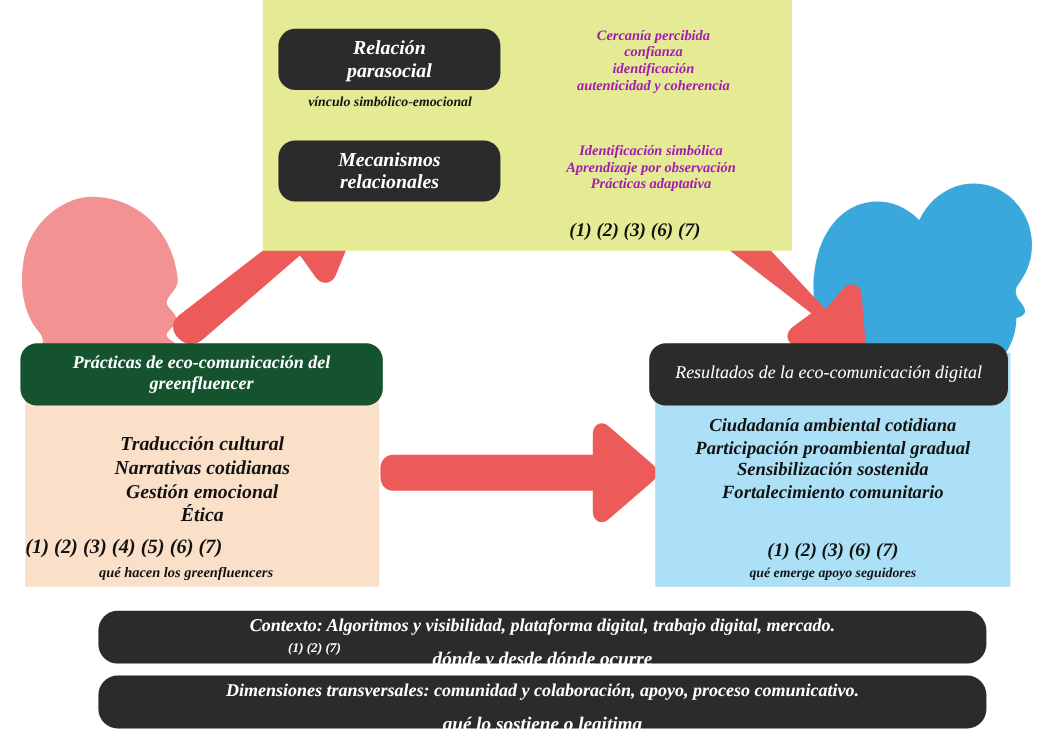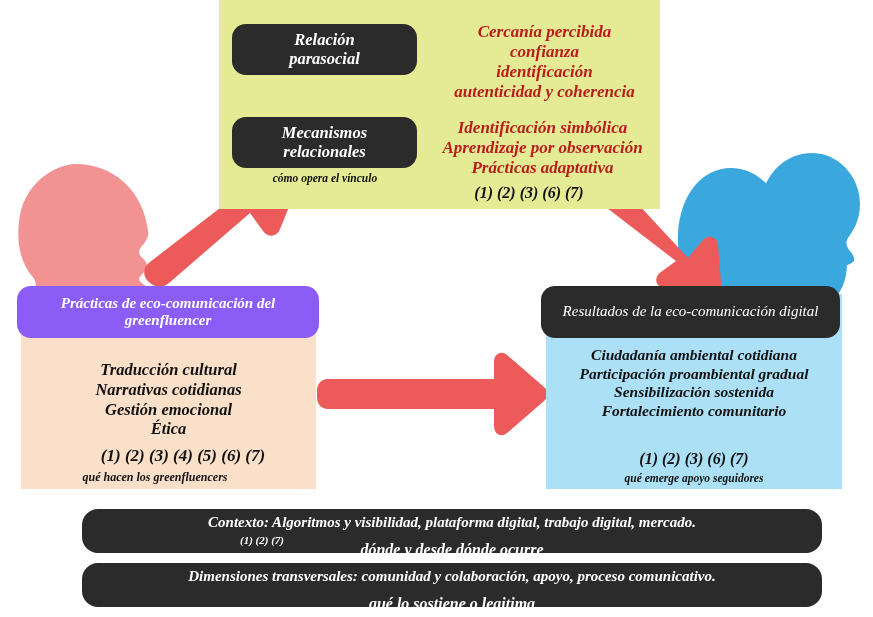--- a/index.html
+++ b/index.html
@@ -71,23 +71,23 @@
   #caption-mecanismos {
     left: 0px;
     top: 172px;
     width: 212px;
   }
   .green-outcomes {
     position: absolute;
     text-align: center;
     font-style: italic;
     font-weight: bold;
-    color: #b91c1c;
+    color: #a21caf;
     line-height: 1.18;
-    font-size: 17px;
+    font-size: 12px;
   }
   #outcomes-top {
     left: 210px;
     top: 22px;
     width: 231px;
   }
   #outcomes-bottom {
     left: 206px;
     top: 118px;
     width: 235px;
@@ -112,21 +112,21 @@
     width: 295px;
     height: 195px;
     background: #fadfc9;
   }
   #practices-header {
     position: absolute;
     left: 17px;
     top: 286px;
     width: 302px;
     height: 52px;
-    background: #8b5cf6;
+    background: #14532d;
     border-radius: 14px;
     color: #ffffff;
     display: flex;
     align-items: center;
     justify-content: center;
     text-align: center;
     font-style: italic;
     font-weight: bold;
     font-size: 15px;
     line-height: 1.16;
@@ -143,21 +143,21 @@
     font-weight: bold;
     font-size: 16.5px;
     color: #111111;
     line-height: 1.2;
   }
   #practices-codes {
     position: absolute;
     left: 21px;
     top: 446px;
     width: 324px;
-    text-align: center;
+    text-align: left;
     font-style: italic;
     font-weight: bold;
     font-size: 17px;
     color: #111111;
   }
   #practices-caption {
     position: absolute;
     left: 21px;
     top: 470px;
     width: 268px;
@@ -410,25 +410,25 @@
         L 317 391
         C 317 384, 321 379, 328 379 Z"></path>
     </g>
   </svg>
 
   <div id="green-panel">
 
     <div class="black-pill" id="pill-parasocial" style="white-space: pre-line;">Relación
 parasocial</div>
 
+    <div class="pill-caption" id="caption-parasocial">vínculo simbólico-emocional</div>
 
     <div class="black-pill" id="pill-mecanismos" style="white-space: pre-line;">Mecanismos
 relacionales</div>
 
-    <div class="pill-caption" id="caption-mecanismos">cómo opera el vínculo</div>
 
     <div class="green-outcomes" id="outcomes-top" style="white-space: pre-line;">Cercanía percibida
 confianza
 identificación
 autenticidad y coherencia</div>
 
     <div class="green-outcomes" id="outcomes-bottom" style="white-space: pre-line;">Identificación simbólica
 Aprendizaje por observación
 Prácticas adaptativa</div>
 

